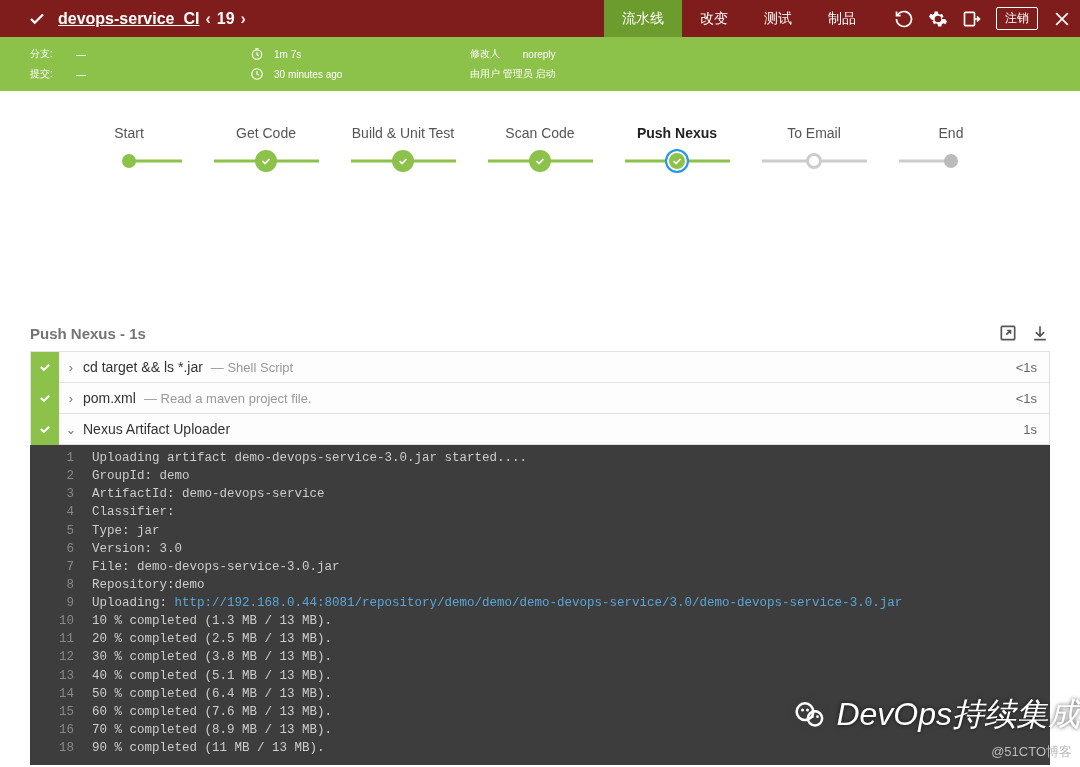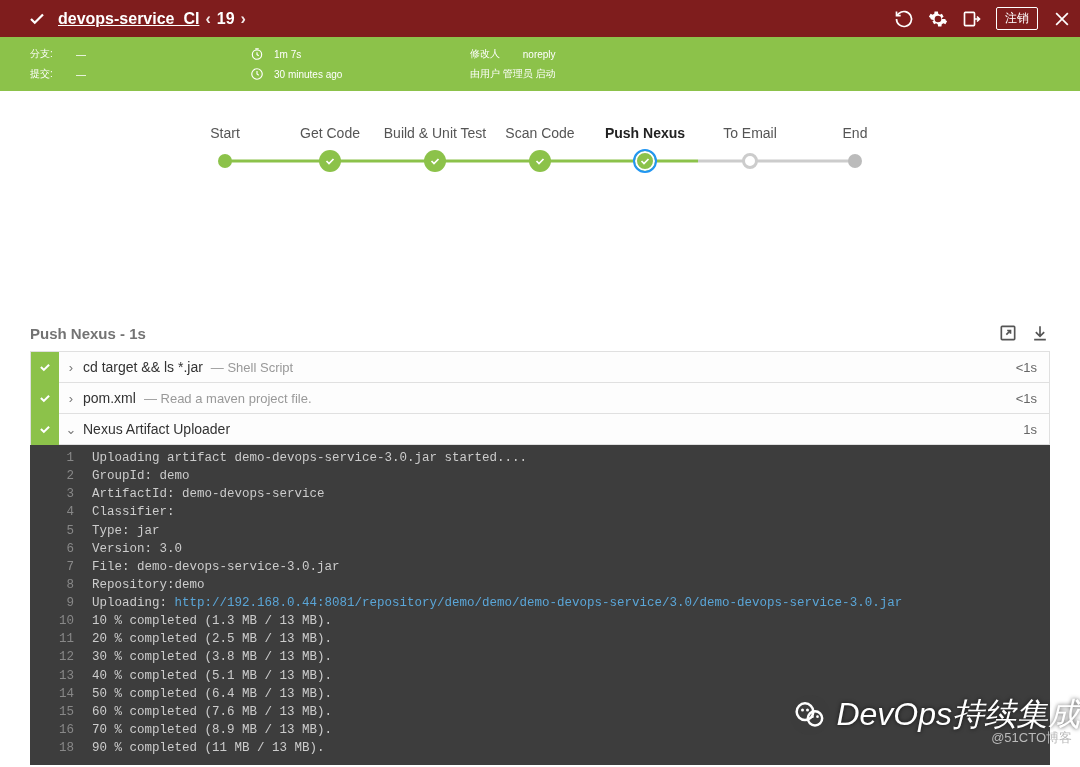--- a/index.html
+++ b/index.html
@@ -16,21 +16,21 @@
     .top-actions { display: flex; align-items: center; gap: 14px; margin-left: 20px; text-align: right; }
     .icon-btn { width: 20px; height: 20px; cursor: pointer; display: flex; align-items: center; justify-content: center; }
     .logout-btn { border: 1px solid #fff; padding: 2px 8px; font-size: 12px; cursor: pointer; border-radius: 2px; }
 
     .meta-bar { background: #8CC24A; color: #fff; padding: 10px 30px; display: flex; gap: 60px; font-size: 10px; }
     .meta-col { display: flex; flex-direction: column; gap: 6px; min-width: 160px; }
     .meta-row { display: flex; align-items: center; gap: 10px; }
     .meta-label { width: 36px; }
     .meta-icon { width: 14px; height: 14px; }
 
-    .pipeline { display: flex; justify-content: center; align-items: flex-start; padding: 34px 0 20px; position: relative; }
+    .pipeline { display: flex; justify-content: center; align-items: flex-start; padding: 34px 0 20px; position: relative; gap: 32px; }
     .stage { display: flex; flex-direction: column; align-items: center; width: 105px; position: relative; }
     .stage-label { font-size: 14px; color: #555; margin-bottom: 8px; white-space: nowrap; }
     .stage.active .stage-label { font-weight: 700; color: #222; }
     .node-wrap { position: relative; width: 105px; display: flex; justify-content: center; align-items: center; height: 24px; }
     .line { position: absolute; top: 50%; height: 3px; background: #ccc; width: 100%; left: 0; transform: translateY(-50%); z-index: 0; }
     .line.green { background: #8CC24A; }
     .stage:first-child .line { left: 50%; width: 50%; }
     .stage:last-child .line { width: 50%; }
     .node { width: 14px; height: 14px; border-radius: 50%; background: #bbb; z-index: 1; position: relative; }
     .node.success { width: 22px; height: 22px; background: #8CC24A; display: flex; align-items: center; justify-content: center; }
@@ -52,37 +52,43 @@
     .step-dur { margin-left: auto; margin-right: 12px; color: #666; font-size: 13px; }
 
     .console { background: #3d3d3d; color: #ccc; font-family: "Courier New", monospace; font-size: 12.5px; padding: 4px 0 8px; margin: 0 30px; }
     .console-line { display: flex; padding: 0 10px; line-height: 1.45; }
     .ln { width: 34px; text-align: right; color: #888; margin-right: 18px; flex-shrink: 0; }
     .cl-text { white-space: pre; }
     .cl-link { color: #5aa6d8; }
 
     .watermark { position: fixed; right: 0; bottom: 30px; display: flex; align-items: center; gap: 6px; color: #fff; font-size: 32px; text-shadow: 0 0 4px rgba(0,0,0,0.7); font-style: italic; pointer-events: none; }
     .wm-circle { width: 40px; height: 40px; border-radius: 50%; background: rgba(60,60,60,0.8); display: flex; align-items: center; justify-content: center; }
-    .attribution { position: fixed; right: 8px; bottom: 20px; color: #bbb; font-size: 13px; }
+    .attribution { position: fixed; right: 8px; bottom: 6px; color: #bbb; font-size: 13px; }
   </style>
 </head>
 <body>
 
 <div class="top-header">
   <span class="check-icon">
     <svg viewBox="0 0 24 24" fill="none" stroke="#fff" stroke-width="3">
         <polyline points="4,12 9,17 20,6"></polyline>
       </svg>
   </span>
   <div class="breadcrumb">
     <span class="breadcrumb-link">devops-service_CI</span>
     <span class="chev">‹</span>
     <span>19</span>
     <span class="chev">›</span>
   </div>
+  <div class="top-tabs">
+    <div class="top-tab active">流水线</div>
+    <div class="top-tab">改变</div>
+    <div class="top-tab">测试</div>
+    <div class="top-tab">制品</div>
+  </div>
   <div class="top-actions">
     <span class="icon-btn">
         <svg viewBox="0 0 24 24" fill="none" stroke="#fff" stroke-width="2">
           <path d="M3 12a9 9 0 1 0 3-6.7L3 8"></path>
           <polyline points="3,3 3,8 8,8"></polyline>
         </svg>
       </span>
     <span class="icon-btn">
         <svg viewBox="0 0 24 24" fill="#fff">
           <path d="M12 8a4 4 0 1 0 0 8 4 4 0 0 0 0-8zm9 4a7 7 0 0 1-.1 1.2l2 1.6-2 3.4-2.4-1a7 7 0 0 1-2 1.2l-.4 2.6h-4l-.4-2.6a7 7 0 0 1-2-1.2l-2.4 1-2-3.4 2-1.6A7 7 0 0 1 3 12a7 7 0 0 1 .1-1.2l-2-1.6 2-3.4 2.4 1a7 7 0 0 1 2-1.2L7.9 3h4l.4 2.6a7 7 0 0 1 2 1.2l2.4-1 2 3.4-2 1.6c.1.4.1.8.1 1.2z"></path>

